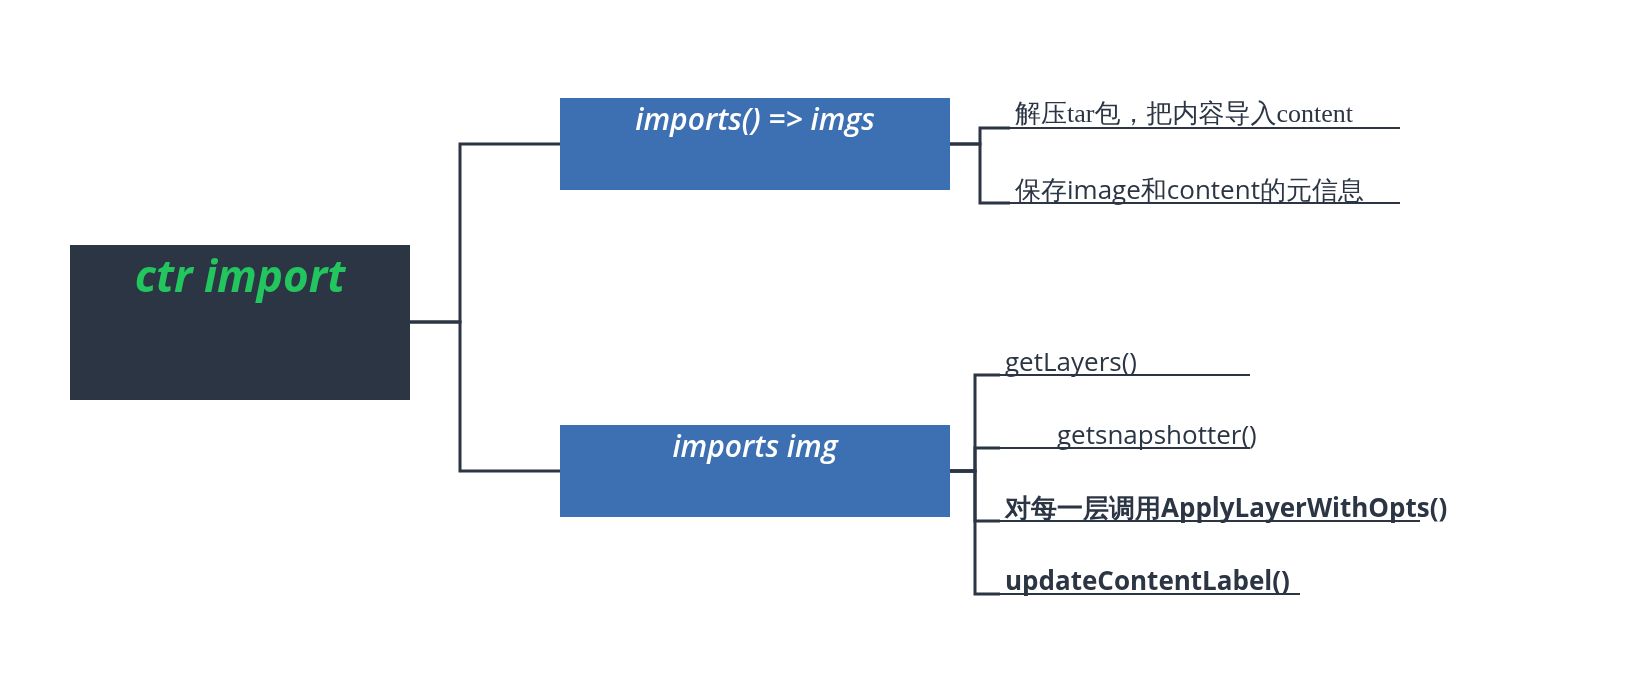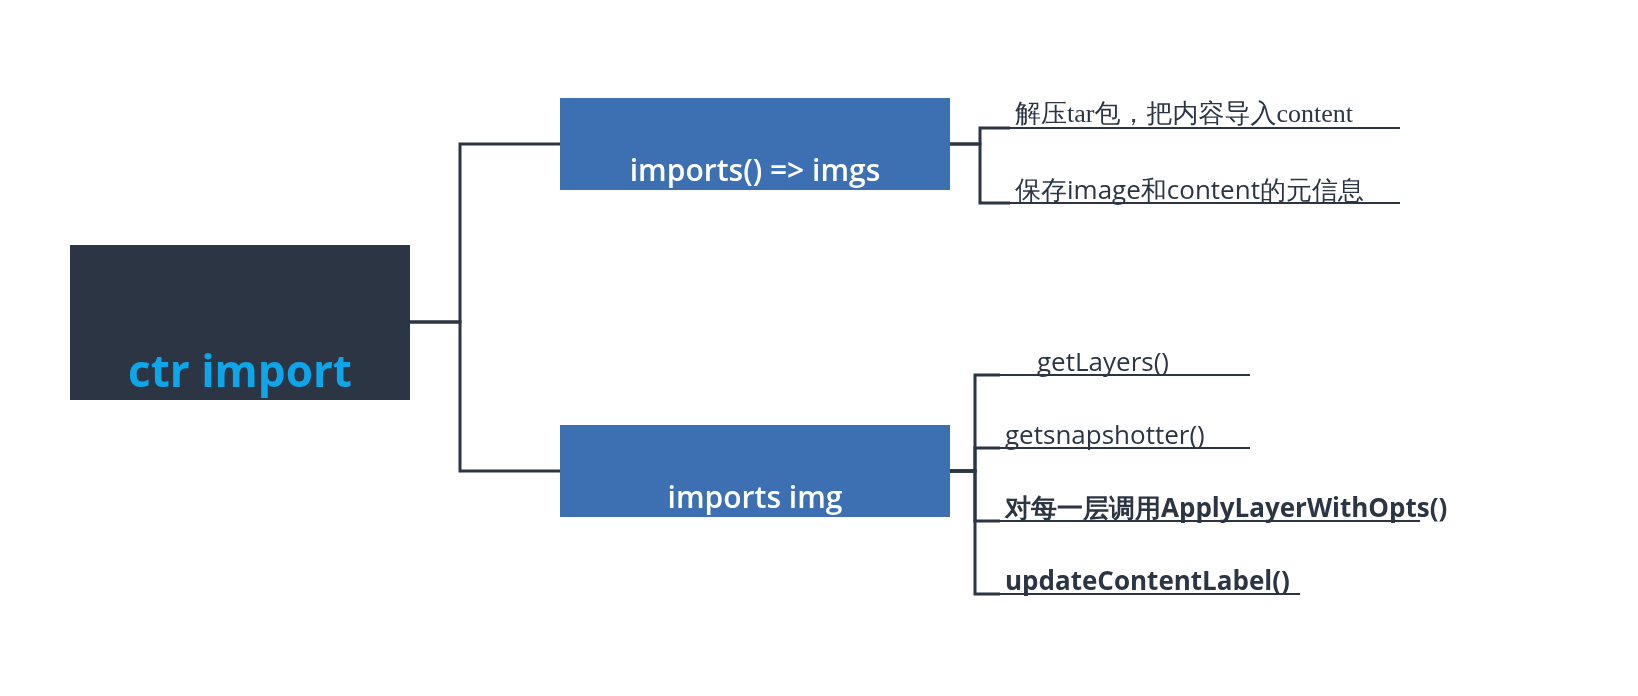--- a/index.html
+++ b/index.html
@@ -8,31 +8,32 @@
     width: 1638px;
     height: 696px;
     background: #ffffff;
     font-family: "Open Sans", "Helvetica Neue", Arial, "PingFang SC", "Microsoft YaHei", sans-serif;
     overflow: hidden;
     position: relative;
   }
   .node {
     position: absolute;
     display: flex;
-    align-items: flex-end;
+    align-items: flex-start;
     justify-content: center;
     box-sizing: border-box;
+    font-style: italic;
   }
   .root-node {
     left: 70px;
     top: 245px;
     width: 340px;
     height: 155px;
     background: #2b3544;
-    color: #0ea5e9;
+    color: #22c55e;
     font-weight: 700;
     font-size: 44px;
   }
   .mid-node {
     background: #3d70b2;
     color: #ffffff;
     font-weight: 600;
     font-size: 30px;
     height: 92px;
     width: 390px;
@@ -44,21 +45,21 @@
     position: absolute;
     color: #2b3544;
     font-size: 26px;
     font-weight: 400;
     white-space: nowrap;
   }
   
   .leaf-i0 { left: 1015px; top: 93px; }
   .leaf-i1 { left: 1015px; top: 168px; }
   
-  .leaf-u0 { left: 790px; top: 340px; margin-left: 32px; }
+  .leaf-u0 { left: 790px; top: 340px; }
   .leaf-u1 { left: 790px; top: 413px; }
   .leaf-u2 { left: 790px; top: 486px; }
   .leaf-u3 { left: 790px; top: 559px; font-weight: bold; }
 
   svg.connectors {
     position: absolute;
     left: 0; top: 0;
     width: 1638px;
     height: 696px;
     pointer-events: none;
@@ -115,18 +116,18 @@
 <div class="leaf-node leaf-i1">保存image和content的元信息</div>
 
 <div class="leaf-node leaf-u0">getLayers()</div>
 <div class="leaf-node leaf-u1">getsnapshotter()</div>
 <div class="leaf-node leaf-u2">对每一层调用ApplyLayerWithOpts()</div>
 <div class="leaf-node leaf-u3">updateContentLabel()</div>
 
 <style>
   
   .leaf-u0 { left: 1005px; top: 343px; }
-  .leaf-u1 { left: 1005px; top: 416px; }
+  .leaf-u1 { left: 1057px; top: 416px; }
   .leaf-u2 { left: 1005px; top: 489px; font-weight: bold; }
   .leaf-u3 { left: 1005px; top: 562px; }
   .leaf-i0 { left: 1015px; top: 96px; font-family: Liberation Serif, serif; }
   .leaf-i1 { left: 1015px; top: 171px; }
 </style>
 
 </body></html>

